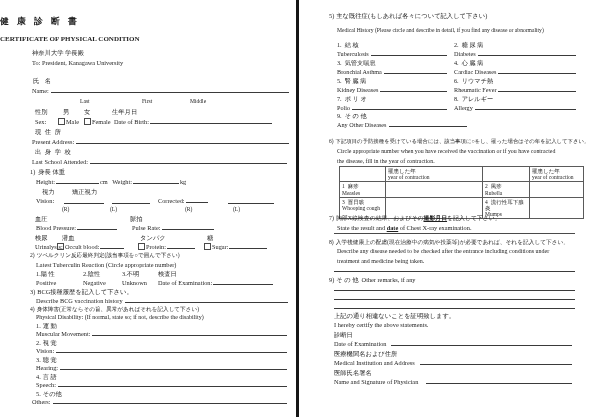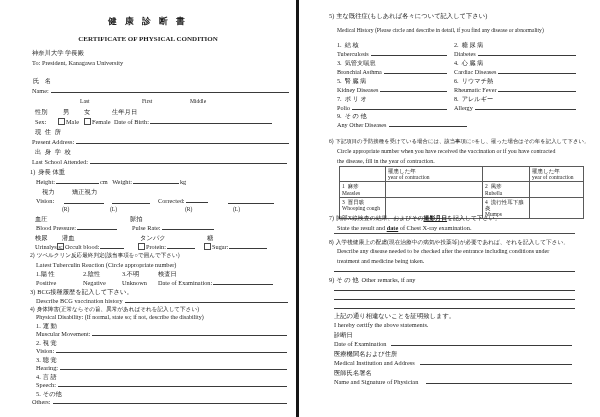--- a/index.html
+++ b/index.html
@@ -9,21 +9,21 @@
     font-family:"Liberation Serif","DejaVu Serif",serif;
   }
   .page { position:absolute; top:0; height:417px; background:#ffffff; }
   #left-page  { left:0;   width:296px; }
   #right-page { left:299px; width:301px; }
   .vdiv { position:absolute; left:296px; top:0; width:2.5px; height:417px; background:#161616; }
 
   .ln  { position:absolute; font-size:6.3px; line-height:7px; white-space:nowrap; }
   .sm  { font-size:5.6px; }
   .xs  { font-size:5.4px; }
-  .ctr { left:0; right:0; text-align:center; }
+  .ctr { left:0; right:0; text-align:left; }
   .b   { font-weight:bold; }
   .abs { position:absolute; white-space:nowrap; }
 
   .fr   { position:absolute; display:flex; align-items:flex-end; white-space:nowrap; }
   .fr > span.txt { flex:0 0 auto; }
   .fill { flex:1 1 auto; border-bottom:0.8px solid #3a3a3a; height:0; margin:0 0 1px 2px; }
 
   .useg { display:inline-block; border-bottom:0.8px solid #3a3a3a; height:4px; margin:0 1px; }
   .ua   { position:absolute; border-bottom:0.8px solid #3a3a3a; height:6px; }
   .rule { position:absolute; border-top:0.9px solid #3a3a3a; height:0; }

